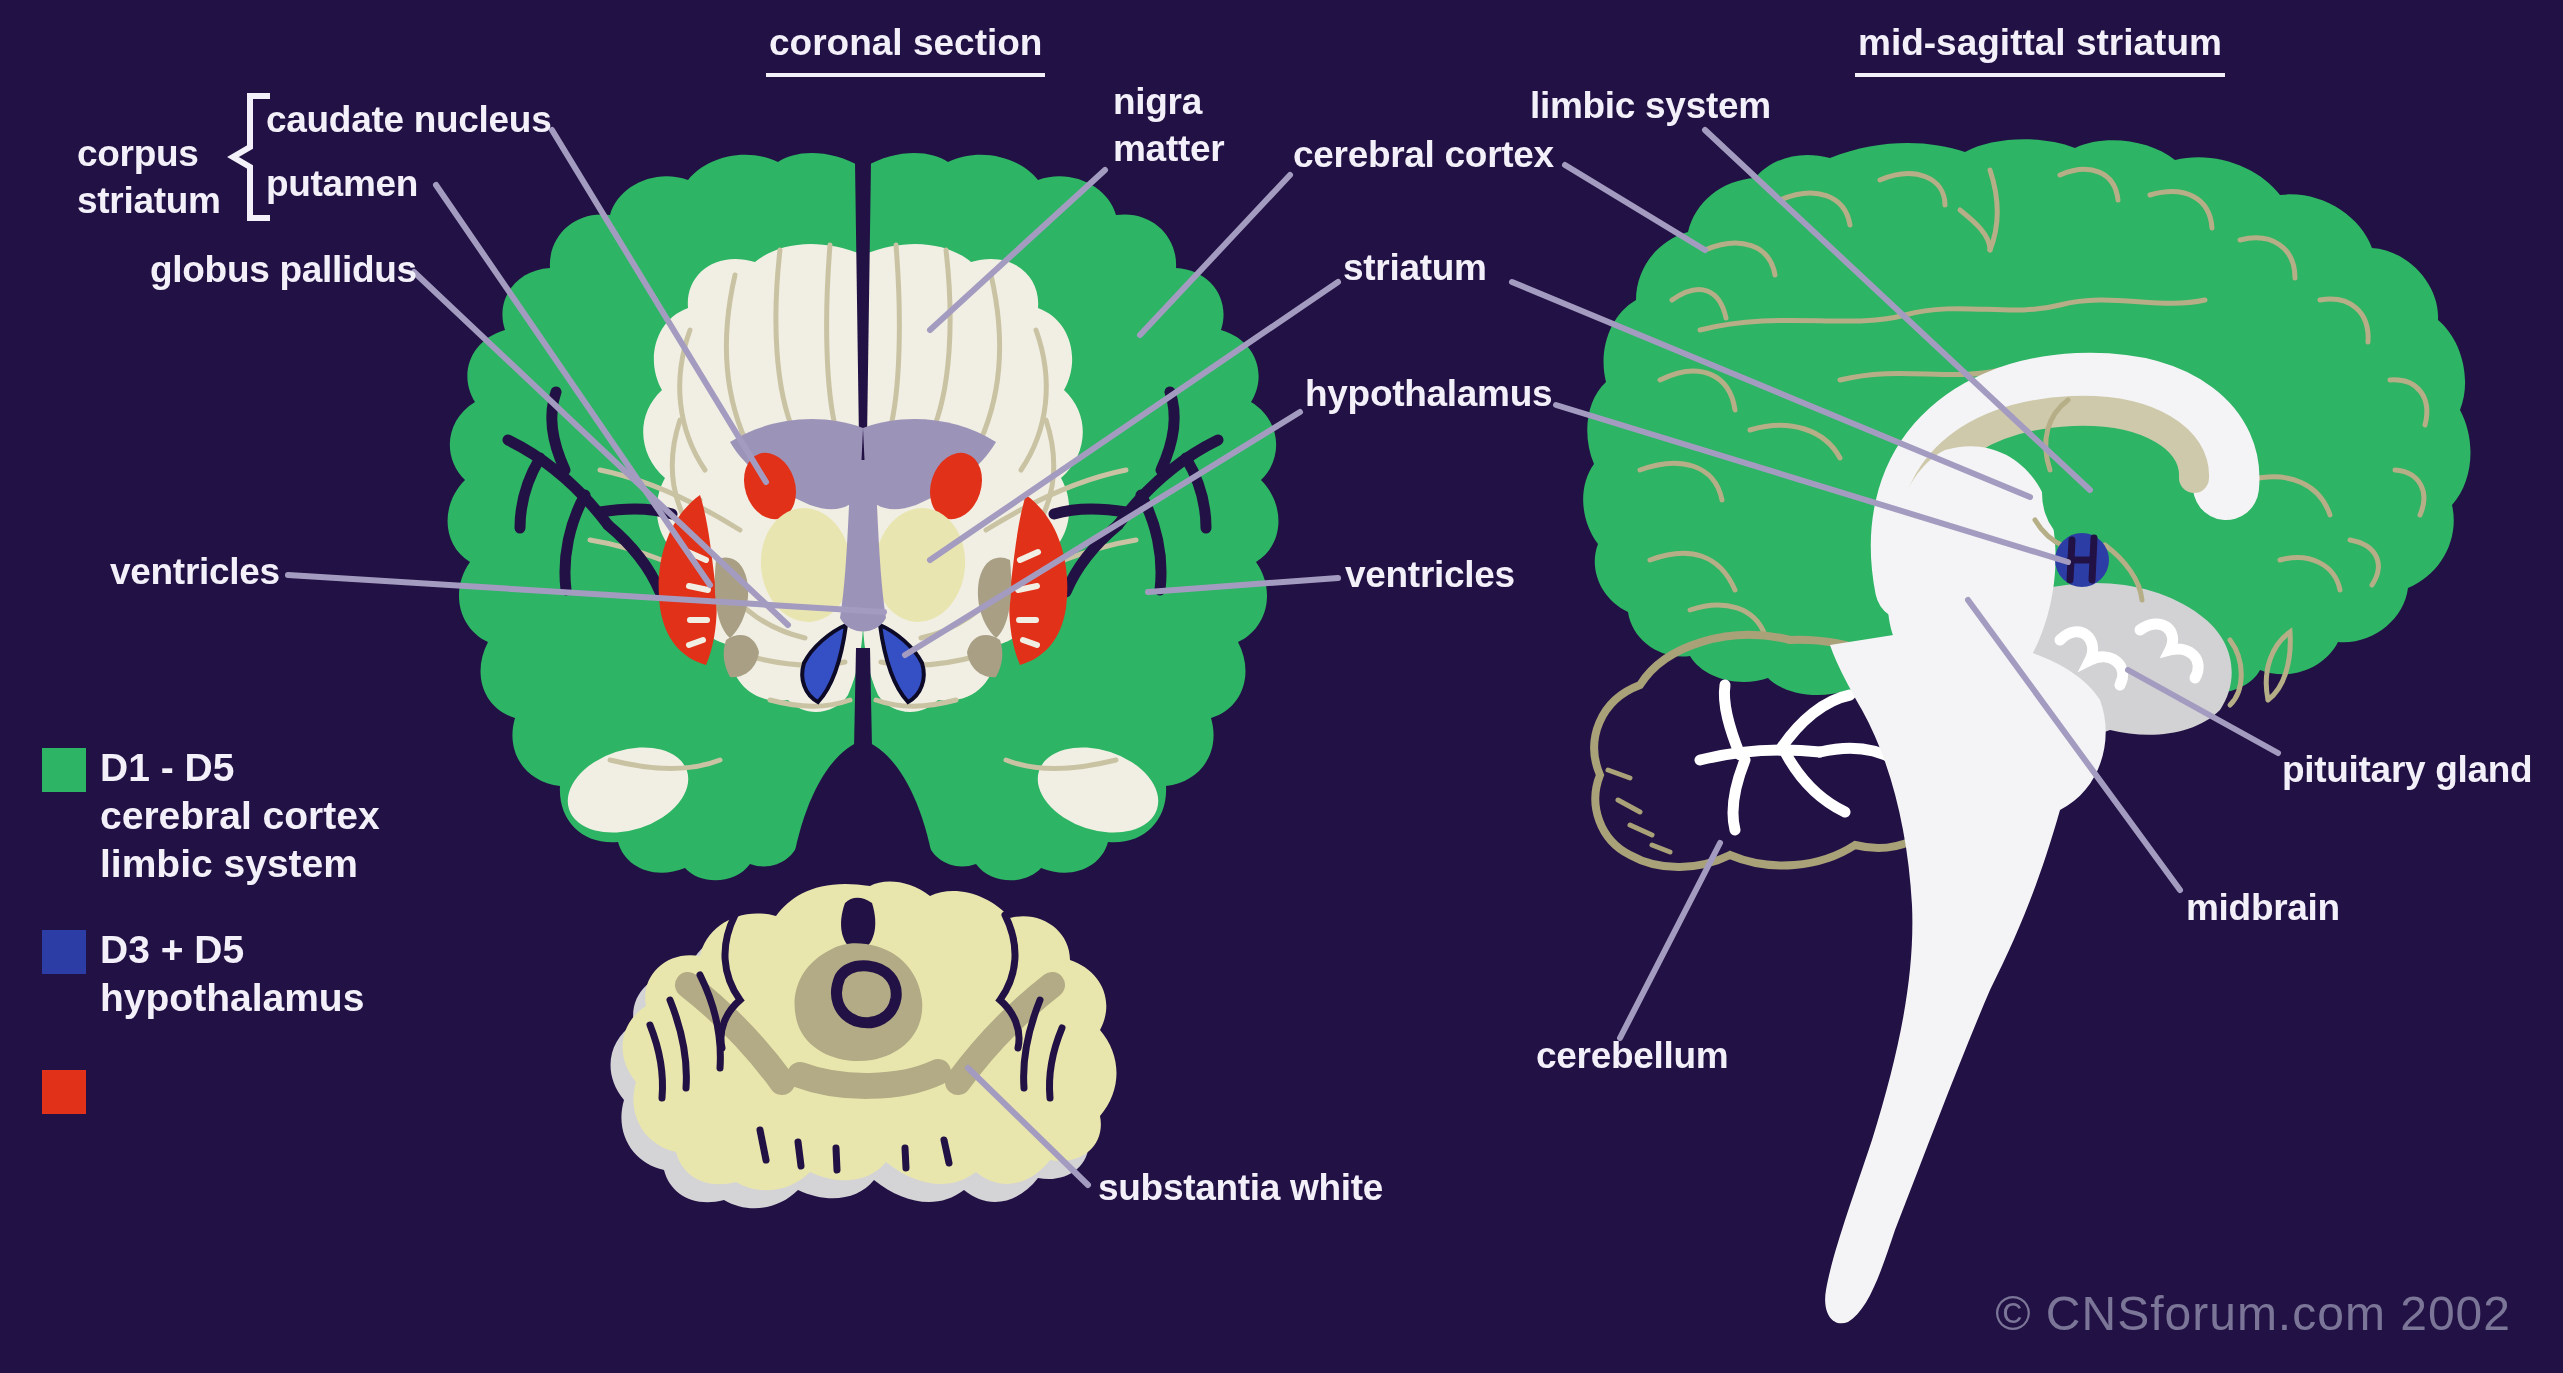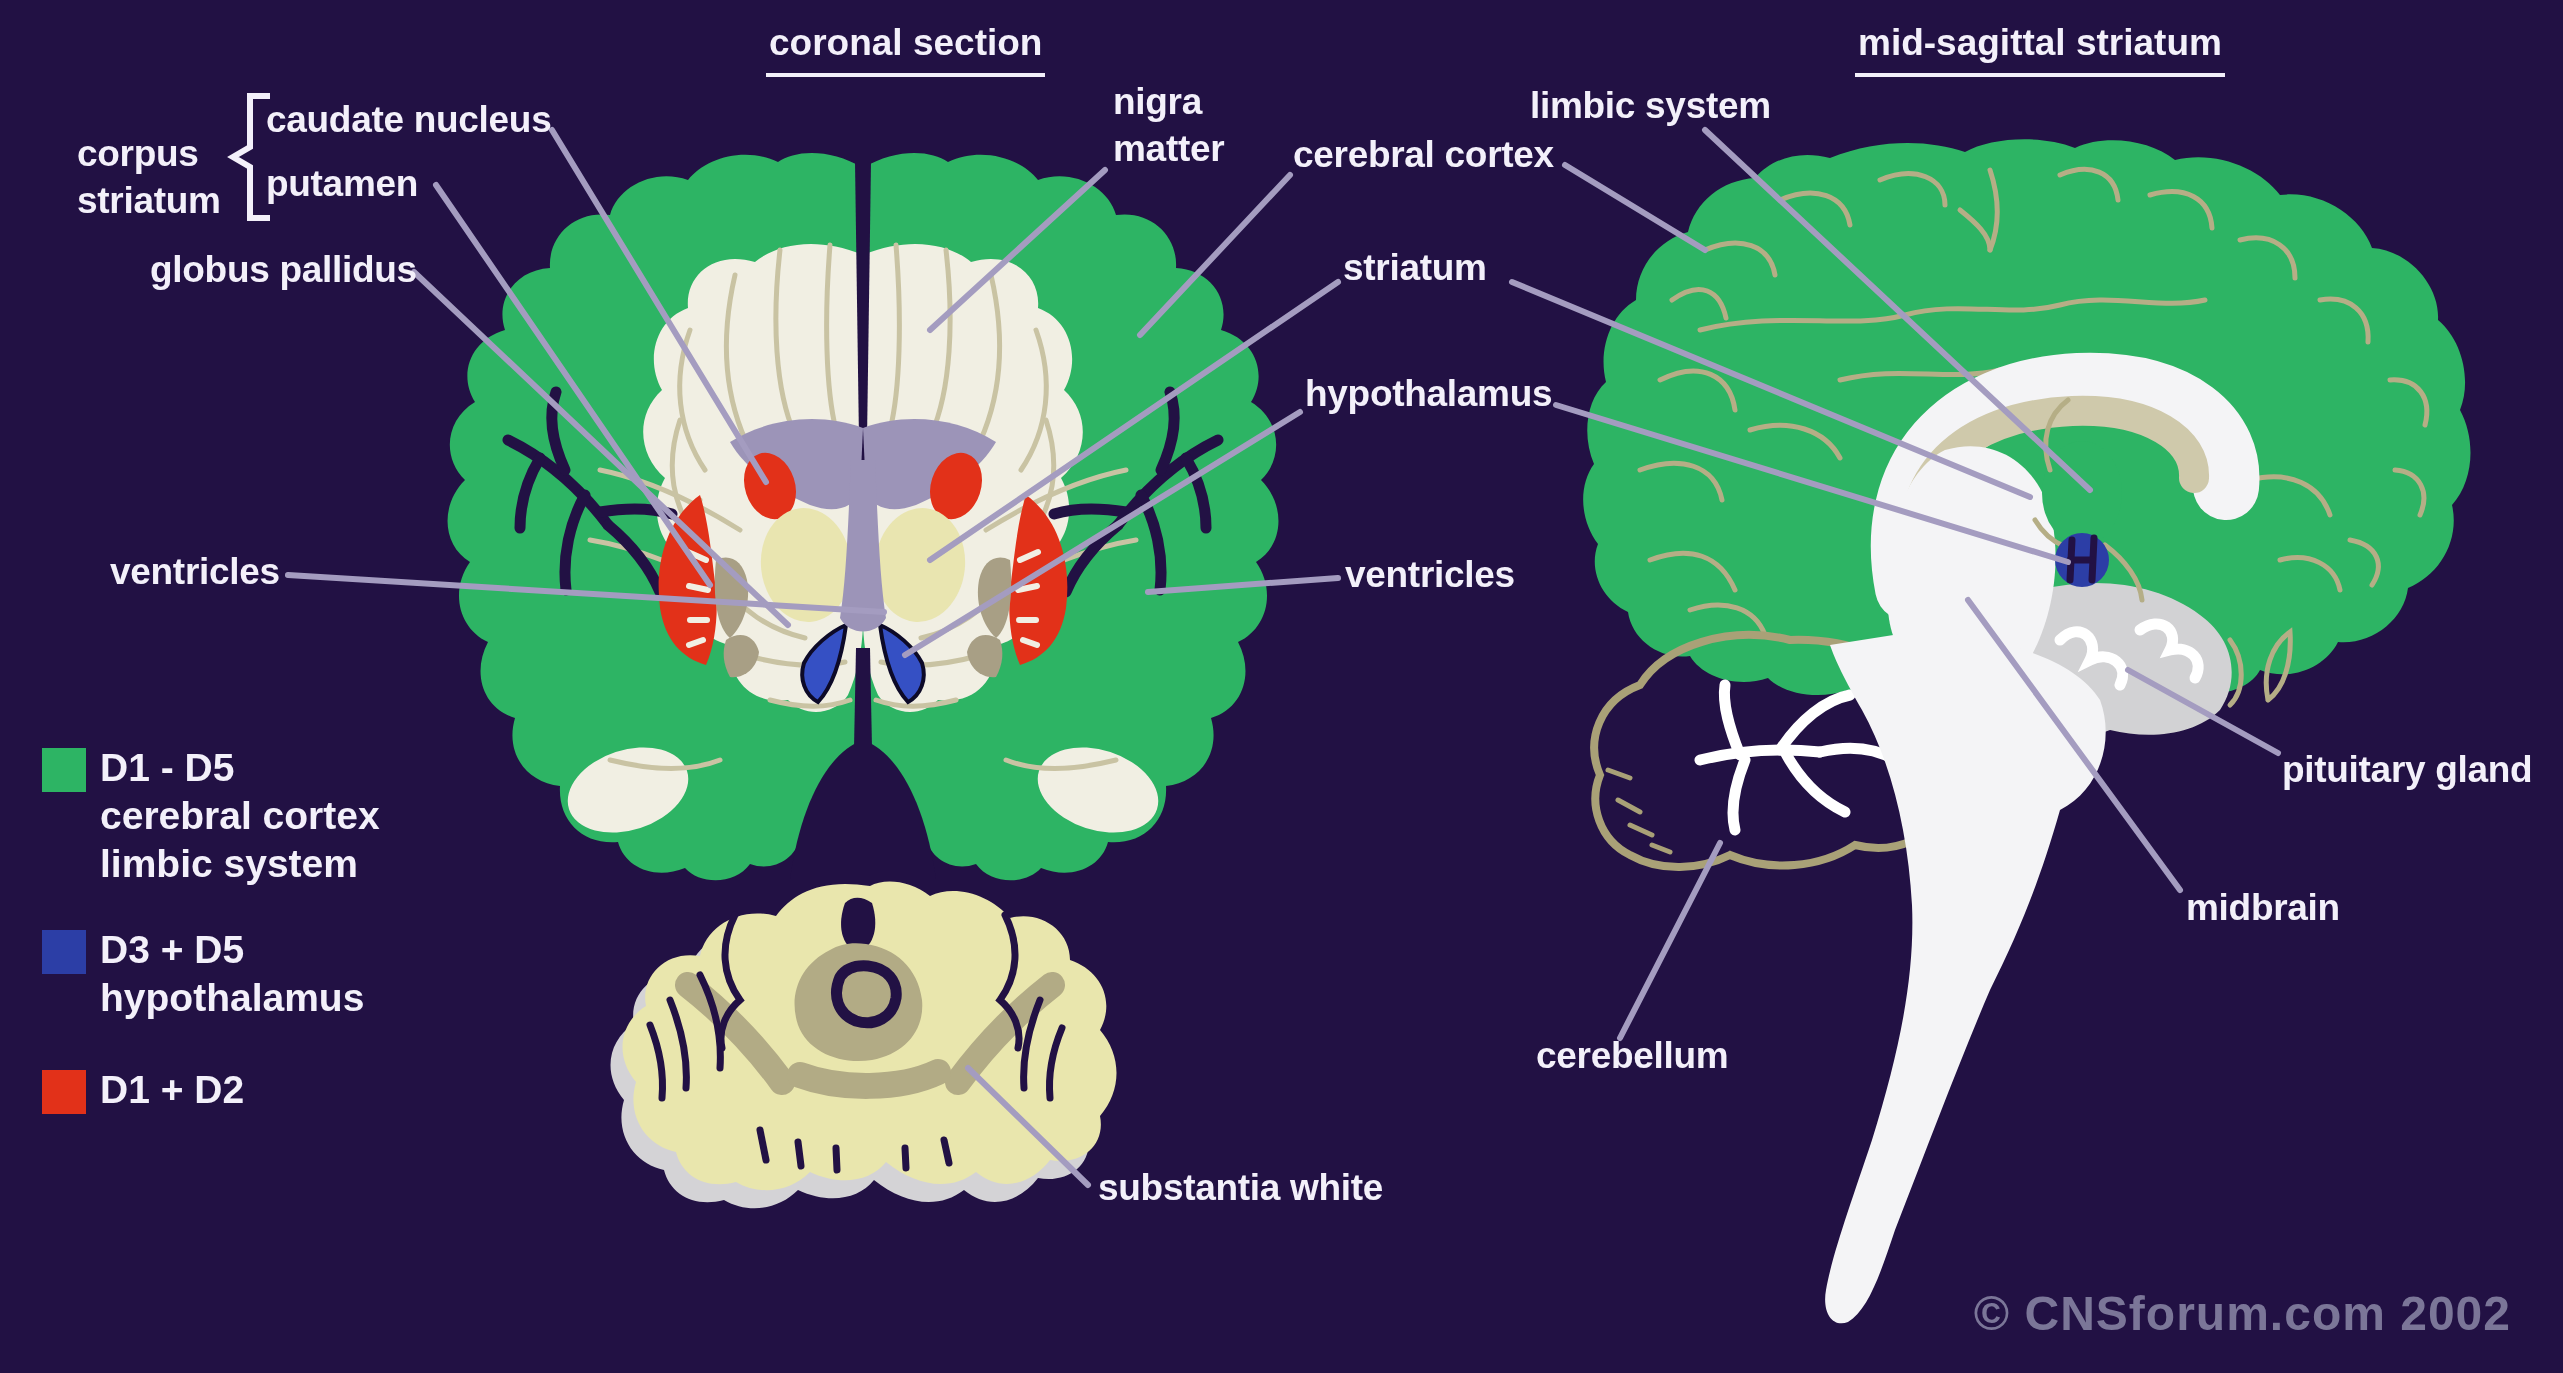--- a/index.html
+++ b/index.html
@@ -25,21 +25,21 @@
   }
   .title{
     position:absolute;font-size:37px;font-weight:700;white-space:nowrap;
     border-bottom:4px solid var(--label-text);padding:0 3px 9px 3px;
   }
   .legend{position:absolute;left:42px;top:744px;width:420px;}
   .legend-item{position:absolute;left:0;}
   .swatch{position:absolute;left:0;top:4px;width:44px;height:44px;}
   .legend-text{position:absolute;left:58px;top:0;font-size:39px;font-weight:700;line-height:48px;white-space:nowrap;}
   .copyright{
-    position:absolute;right:52px;top:1286px;font-size:48px;font-weight:700;
+    position:absolute;right:52px;top:1286px;font-size:48px;font-weight:400;
     color:var(--copyright);letter-spacing:1px;white-space:nowrap;margin-left:10px;
   }
   
   .f-green{fill:var(--cortex-green);} .f-cream{fill:var(--white-matter);}
   .f-bg{fill:var(--background);} .f-lilac{fill:var(--ventricle-lilac);}
   .f-red{fill:var(--nucleus-red);} .f-thal{fill:var(--thalamus-cream);}
   .f-gtan{fill:var(--globus-tan);} .f-blue{fill:var(--hypothalamus-blue);}
   .f-slice{fill:var(--slice-cream);} .f-slicetan{fill:var(--slice-tan);}
   .f-slicegray{fill:var(--slice-gray);} .f-ctan{fill:var(--cerebellum-tan);}
   .f-stem{fill:var(--stem-white);} .f-pons{fill:var(--pons-gray);}
@@ -315,18 +315,17 @@
   <div class="legend-item" style="top:182px;">
     <div class="swatch" style="background: rgb(44, 62, 166);"></div>
     <div class="legend-text">
       <div>D3 + D5</div>
       <div>hypothalamus</div>
     </div>
   </div>
   <div class="legend-item" style="top:322px;">
     <div class="swatch" style="background: rgb(226, 49, 25);"></div>
     <div class="legend-text">
-      <div>D1 + D2</div>
     </div>
   </div>
 </div>
 
 <div class="copyright">© CNSforum.com 2002</div>
 
 </body></html>

